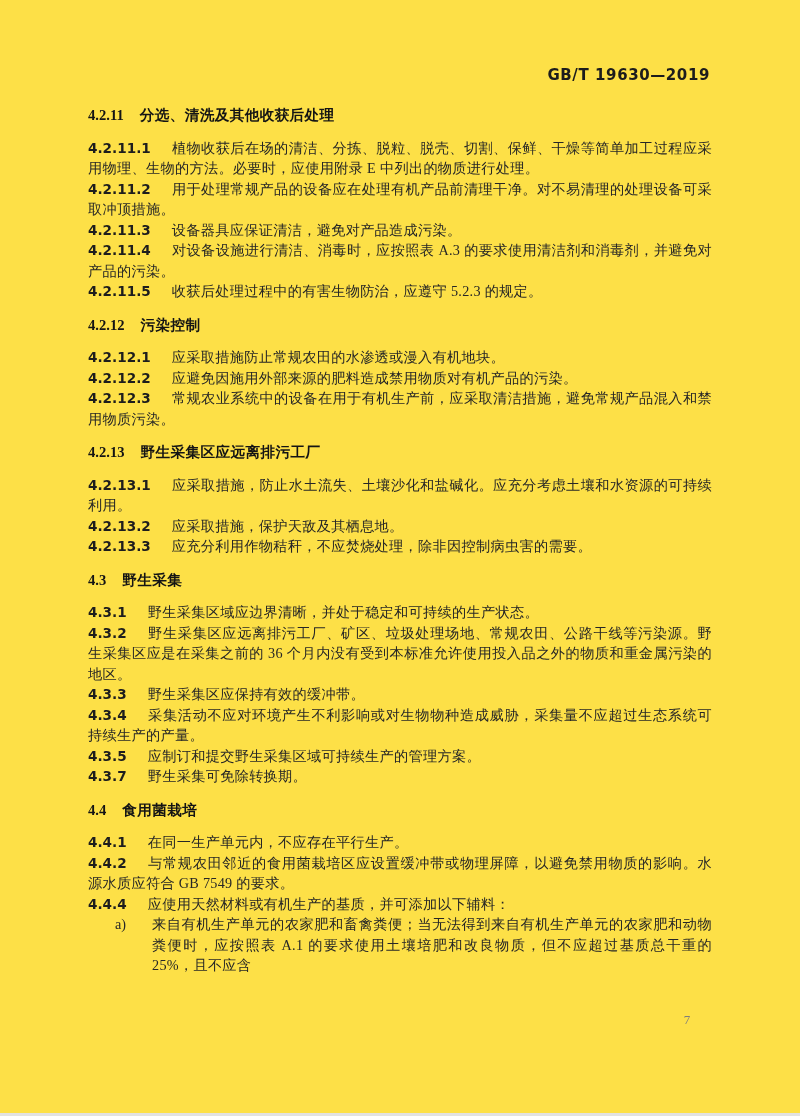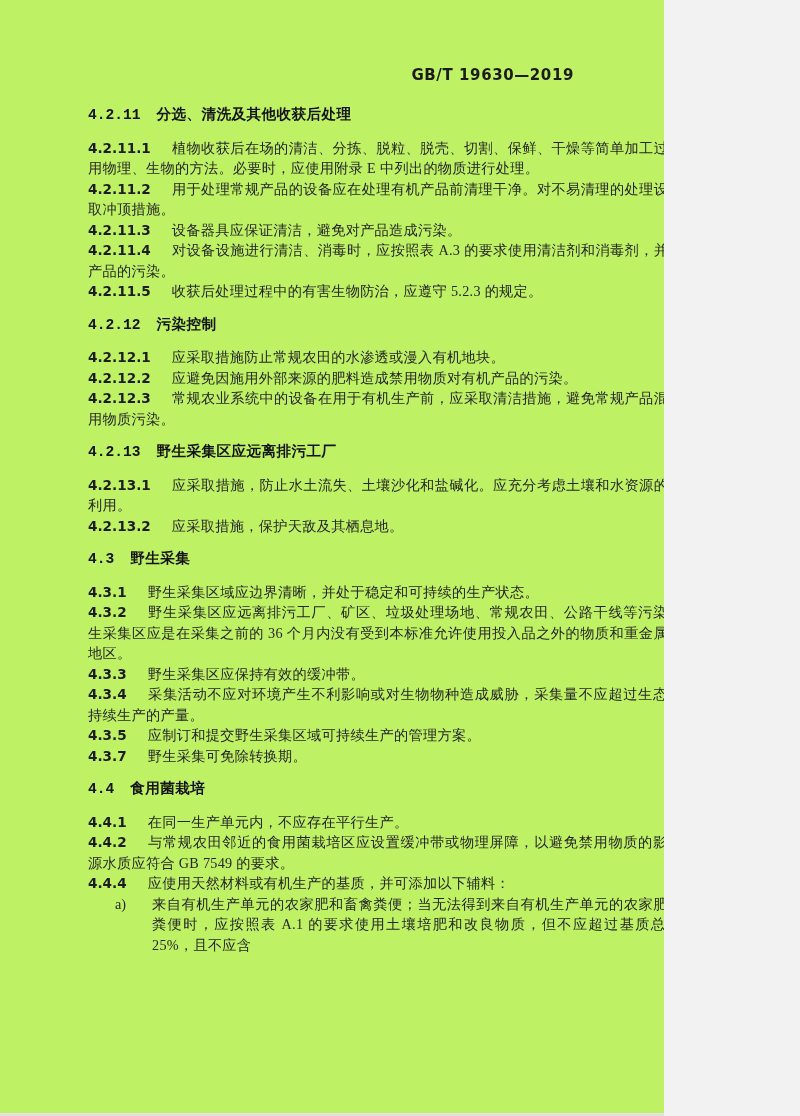--- a/index.html
+++ b/index.html
@@ -3,43 +3,43 @@
 <meta charset="utf-8">
 <style>
   html,body{margin:0;padding:0;}
   body{
     width:800px;height:1116px;
     background:#f2f2f2;
     font-family:"Liberation Serif","DejaVu Serif",serif;
   }
   .sheet{
     position:relative;
-    width:664px;height:1116px;
-    background:#bef264;
+    width:800px;height:1116px;
+    background:#fde047;
     overflow:hidden;
   }
   .std-header{
     position:absolute;
     top:66px;left:88px;right:90px;
     text-align:right;
     font-family:"DejaVu Sans","Liberation Sans",sans-serif;
     font-weight:bold;
     font-size:15px;
     letter-spacing:0.6px;
     color:#1c1c1c;
   }
   .content{
     position:absolute;
     top:92px;left:88px;
     width:624px;
     color:#262626;
   }
   .heading{
     margin:13px 0 12px 0;
-    font-family:Liberation Mono, monospace;
+    font-family:Liberation Serif, serif;
     font-weight:bold;
     font-size:14.6px;
     line-height:20.5px;
     color:#141414;
     letter-spacing:0.4px;
   }
   .heading .num{margin-right:16px;letter-spacing:0;}
   .clause{
     margin:0;
     font-size:14.2px;
@@ -99,20 +99,21 @@
       <p class="clause"><span class="num">4.2.11.3</span><span>设备器具应保证清洁，避免对产品造成污染。</span></p>
       <p class="clause"><span class="num">4.2.11.4</span><span>对设备设施进行清洁、消毒时，应按照表 A.3 的要求使用清洁剂和消毒剂，并避免对产品的污染。</span></p>
       <p class="clause"><span class="num">4.2.11.5</span><span>收获后处理过程中的有害生物防治，应遵守 5.2.3 的规定。</span></p>
       <h2 class="heading"><span class="num">4.2.12</span><span>污染控制</span></h2>
       <p class="clause"><span class="num">4.2.12.1</span><span>应采取措施防止常规农田的水渗透或漫入有机地块。</span></p>
       <p class="clause"><span class="num">4.2.12.2</span><span>应避免因施用外部来源的肥料造成禁用物质对有机产品的污染。</span></p>
       <p class="clause"><span class="num">4.2.12.3</span><span>常规农业系统中的设备在用于有机生产前，应采取清洁措施，避免常规产品混入和禁用物质污染。</span></p>
       <h2 class="heading"><span class="num">4.2.13</span><span>野生采集区应远离排污工厂</span></h2>
       <p class="clause"><span class="num">4.2.13.1</span><span>应采取措施，防止水土流失、土壤沙化和盐碱化。应充分考虑土壤和水资源的可持续利用。</span></p>
       <p class="clause"><span class="num">4.2.13.2</span><span>应采取措施，保护天敌及其栖息地。</span></p>
+      <p class="clause"><span class="num">4.2.13.3</span><span>应充分利用作物秸秆，不应焚烧处理，除非因控制病虫害的需要。</span></p>
       <h2 class="heading"><span class="num">4.3</span><span>野生采集</span></h2>
       <p class="clause"><span class="num">4.3.1</span><span>野生采集区域应边界清晰，并处于稳定和可持续的生产状态。</span></p>
       <p class="clause"><span class="num">4.3.2</span><span>野生采集区应远离排污工厂、矿区、垃圾处理场地、常规农田、公路干线等污染源。野生采集区应是在采集之前的 36 个月内没有受到本标准允许使用投入品之外的物质和重金属污染的地区。</span></p>
       <p class="clause"><span class="num">4.3.3</span><span>野生采集区应保持有效的缓冲带。</span></p>
       <p class="clause"><span class="num">4.3.4</span><span>采集活动不应对环境产生不利影响或对生物物种造成威胁，采集量不应超过生态系统可持续生产的产量。</span></p>
       <p class="clause"><span class="num">4.3.5</span><span>应制订和提交野生采集区域可持续生产的管理方案。</span></p>
       <p class="clause"><span class="num">4.3.7</span><span>野生采集可免除转换期。</span></p>
       <h2 class="heading"><span class="num">4.4</span><span>食用菌栽培</span></h2>
       <p class="clause"><span class="num">4.4.1</span><span>在同一生产单元内，不应存在平行生产。</span></p>
       <p class="clause"><span class="num">4.4.2</span><span>与常规农田邻近的食用菌栽培区应设置缓冲带或物理屏障，以避免禁用物质的影响。水源水质应符合 GB 7549 的要求。</span></p>

